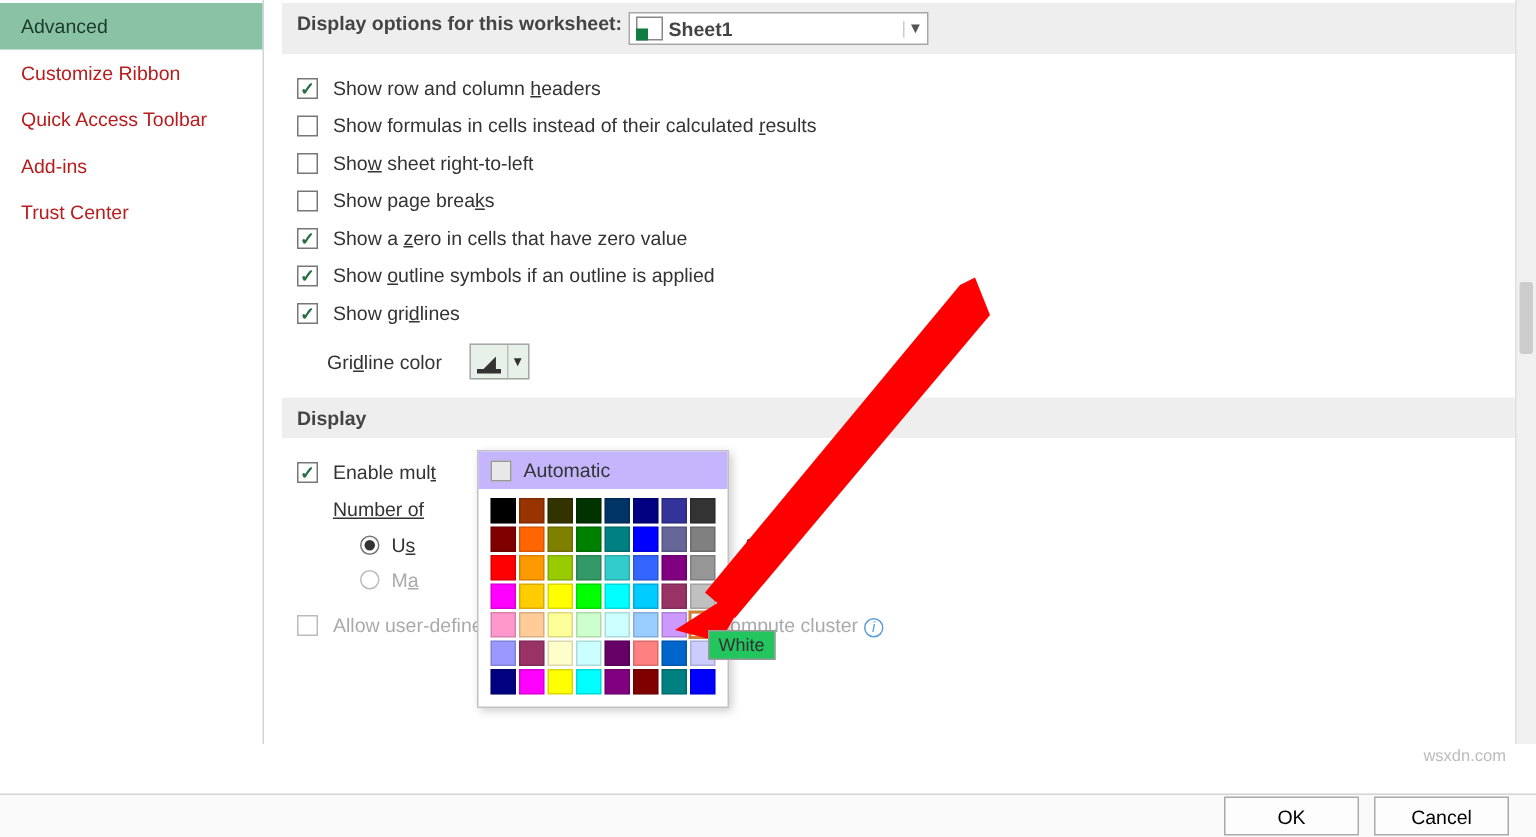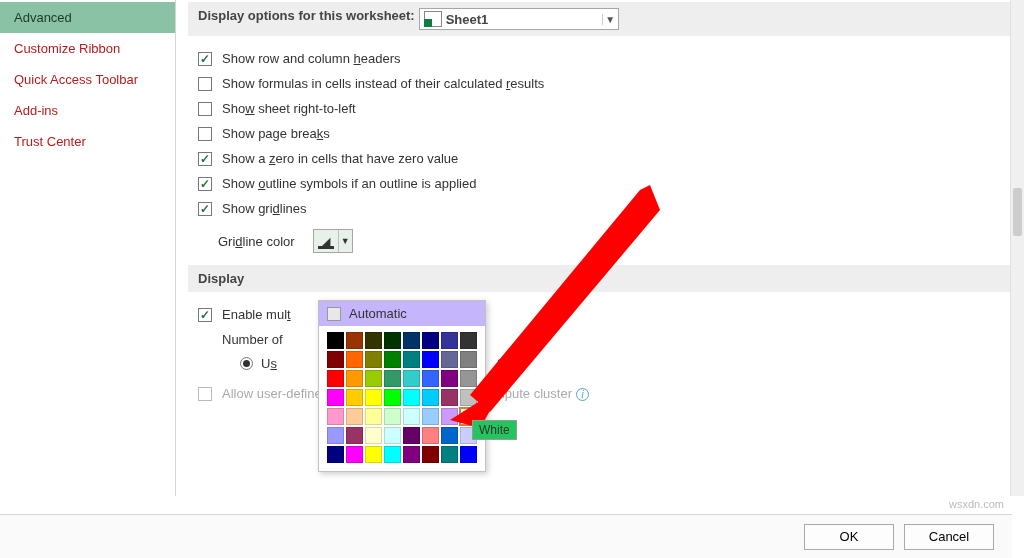--- a/index.html
+++ b/index.html
@@ -30,21 +30,21 @@
     .dimmed .chk, .dimmed .radio { border-color: #bbb; }
     .info-icon { display: inline-block; width: 13px; height: 13px; border: 1px solid #5aa0d8; border-radius: 50%; color: #5aa0d8; font-size: 10px; text-align: center; line-height: 12px; font-style: italic; margin-left: 4px; }
     .color-picker { position: absolute; left: 318px; top: 300px; width: 168px; background: #fff; border: 1px solid #c2c2c2; box-shadow: 2px 2px 6px rgba(0,0,0,0.2); z-index: 20; }
     .auto-row { display: flex; align-items: center; gap: 8px; padding: 5px 8px; background: #c4b5fd; }
     .auto-sw { width: 14px; height: 14px; border: 1px solid #999; background: #e8e8e8; }
     .grid { display: grid; grid-template-columns: repeat(8, 17px); gap: 2px; padding: 6px 8px 8px 8px; }
     .sw { width: 17px; height: 17px; border: 1px solid rgba(0,0,0,0.15); cursor: pointer; }
     .sw.hl { outline: 2px solid #d08030; outline-offset: -1px; background: #fff !important; }
     .tooltip { position: absolute; left: 472px; top: 420px; background: #22c55e; border: 1px solid #999; padding: 2px 6px; font-size: 12px; z-index: 30; }
     .arrow { position: absolute; z-index: 25; pointer-events: none; }
-    .footer { position: absolute; bottom: 0; left: 0; right: 12px; height: 44px; border-top: 1px solid #d4d4d4; display: flex; justify-content: flex-end; align-items: center; gap: 10px; padding-right: 18px; background: #fafafa; }
+    .footer { position: absolute; bottom: 0; left: 0; right: 0; height: 29px; border-top: 1px solid #d4d4d4; display: flex; justify-content: flex-end; align-items: center; gap: 10px; padding-right: 18px; background: #fafafa; }
     .btn { width: 90px; height: 26px; border: 1px solid #aaa; background: #fdfdfd; cursor: pointer; font-size: 13px; }
     .scroll-thumb { position: absolute; right: 0; top: 0; width: 14px; height: 496px; background: #f0f0f0; border-left: 1px solid #e0e0e0; }
     .scroll-thumb::after { content: ""; position: absolute; top: 188px; left: 2px; right: 2px; height: 48px; background: #cdcdcd; border-radius: 2px; }
     .watermark { position: absolute; right: 20px; bottom: 48px; font-size: 11px; color: #bbb; z-index: 5; }
   </style>
 </head>
 <body>
 
 <div class="main">
   <div class="sidebar">
@@ -109,30 +109,36 @@
     <div class="section-header">
       <span>Display</span>
     </div>
 
     <div class="opt-row">
       <span class="chk checked"></span>
       <span class="lbl">
         <span>Enable mul</span><u>t</u><span></span>
       </span>
     </div>
-    <div class="opt-row" style="padding-left:34px;">
+    <div class="opt-row" style="padding-left:34px;text-decoration:underline;">
       <span class="lbl">Number of</span>
     </div>
     <div class="radio-row">
       <span class="radio sel"></span>
       <span class="lbl">
         <span>U</span><u>s</u><span></span>
       </span>
       <span style="margin-left:150px;">mputer:</span>
       <span style="margin-left:10px;">8</span>
+    </div>
+    <div class="radio-row dimmed">
+      <span class="radio"></span>
+      <span class="lbl">
+        <span>M</span><u>a</u><span></span>
+      </span>
     </div>
 
     <div class="opt-row dimmed" style="margin-top:6px;">
       <span class="chk"></span>
       <span class="lbl">
         <span>Allow user-defined XLL functions to run on a compute cluster</span><span class="info-icon">i</span>
       </span>
     </div>
 
     <div class="scroll-thumb"></div>

